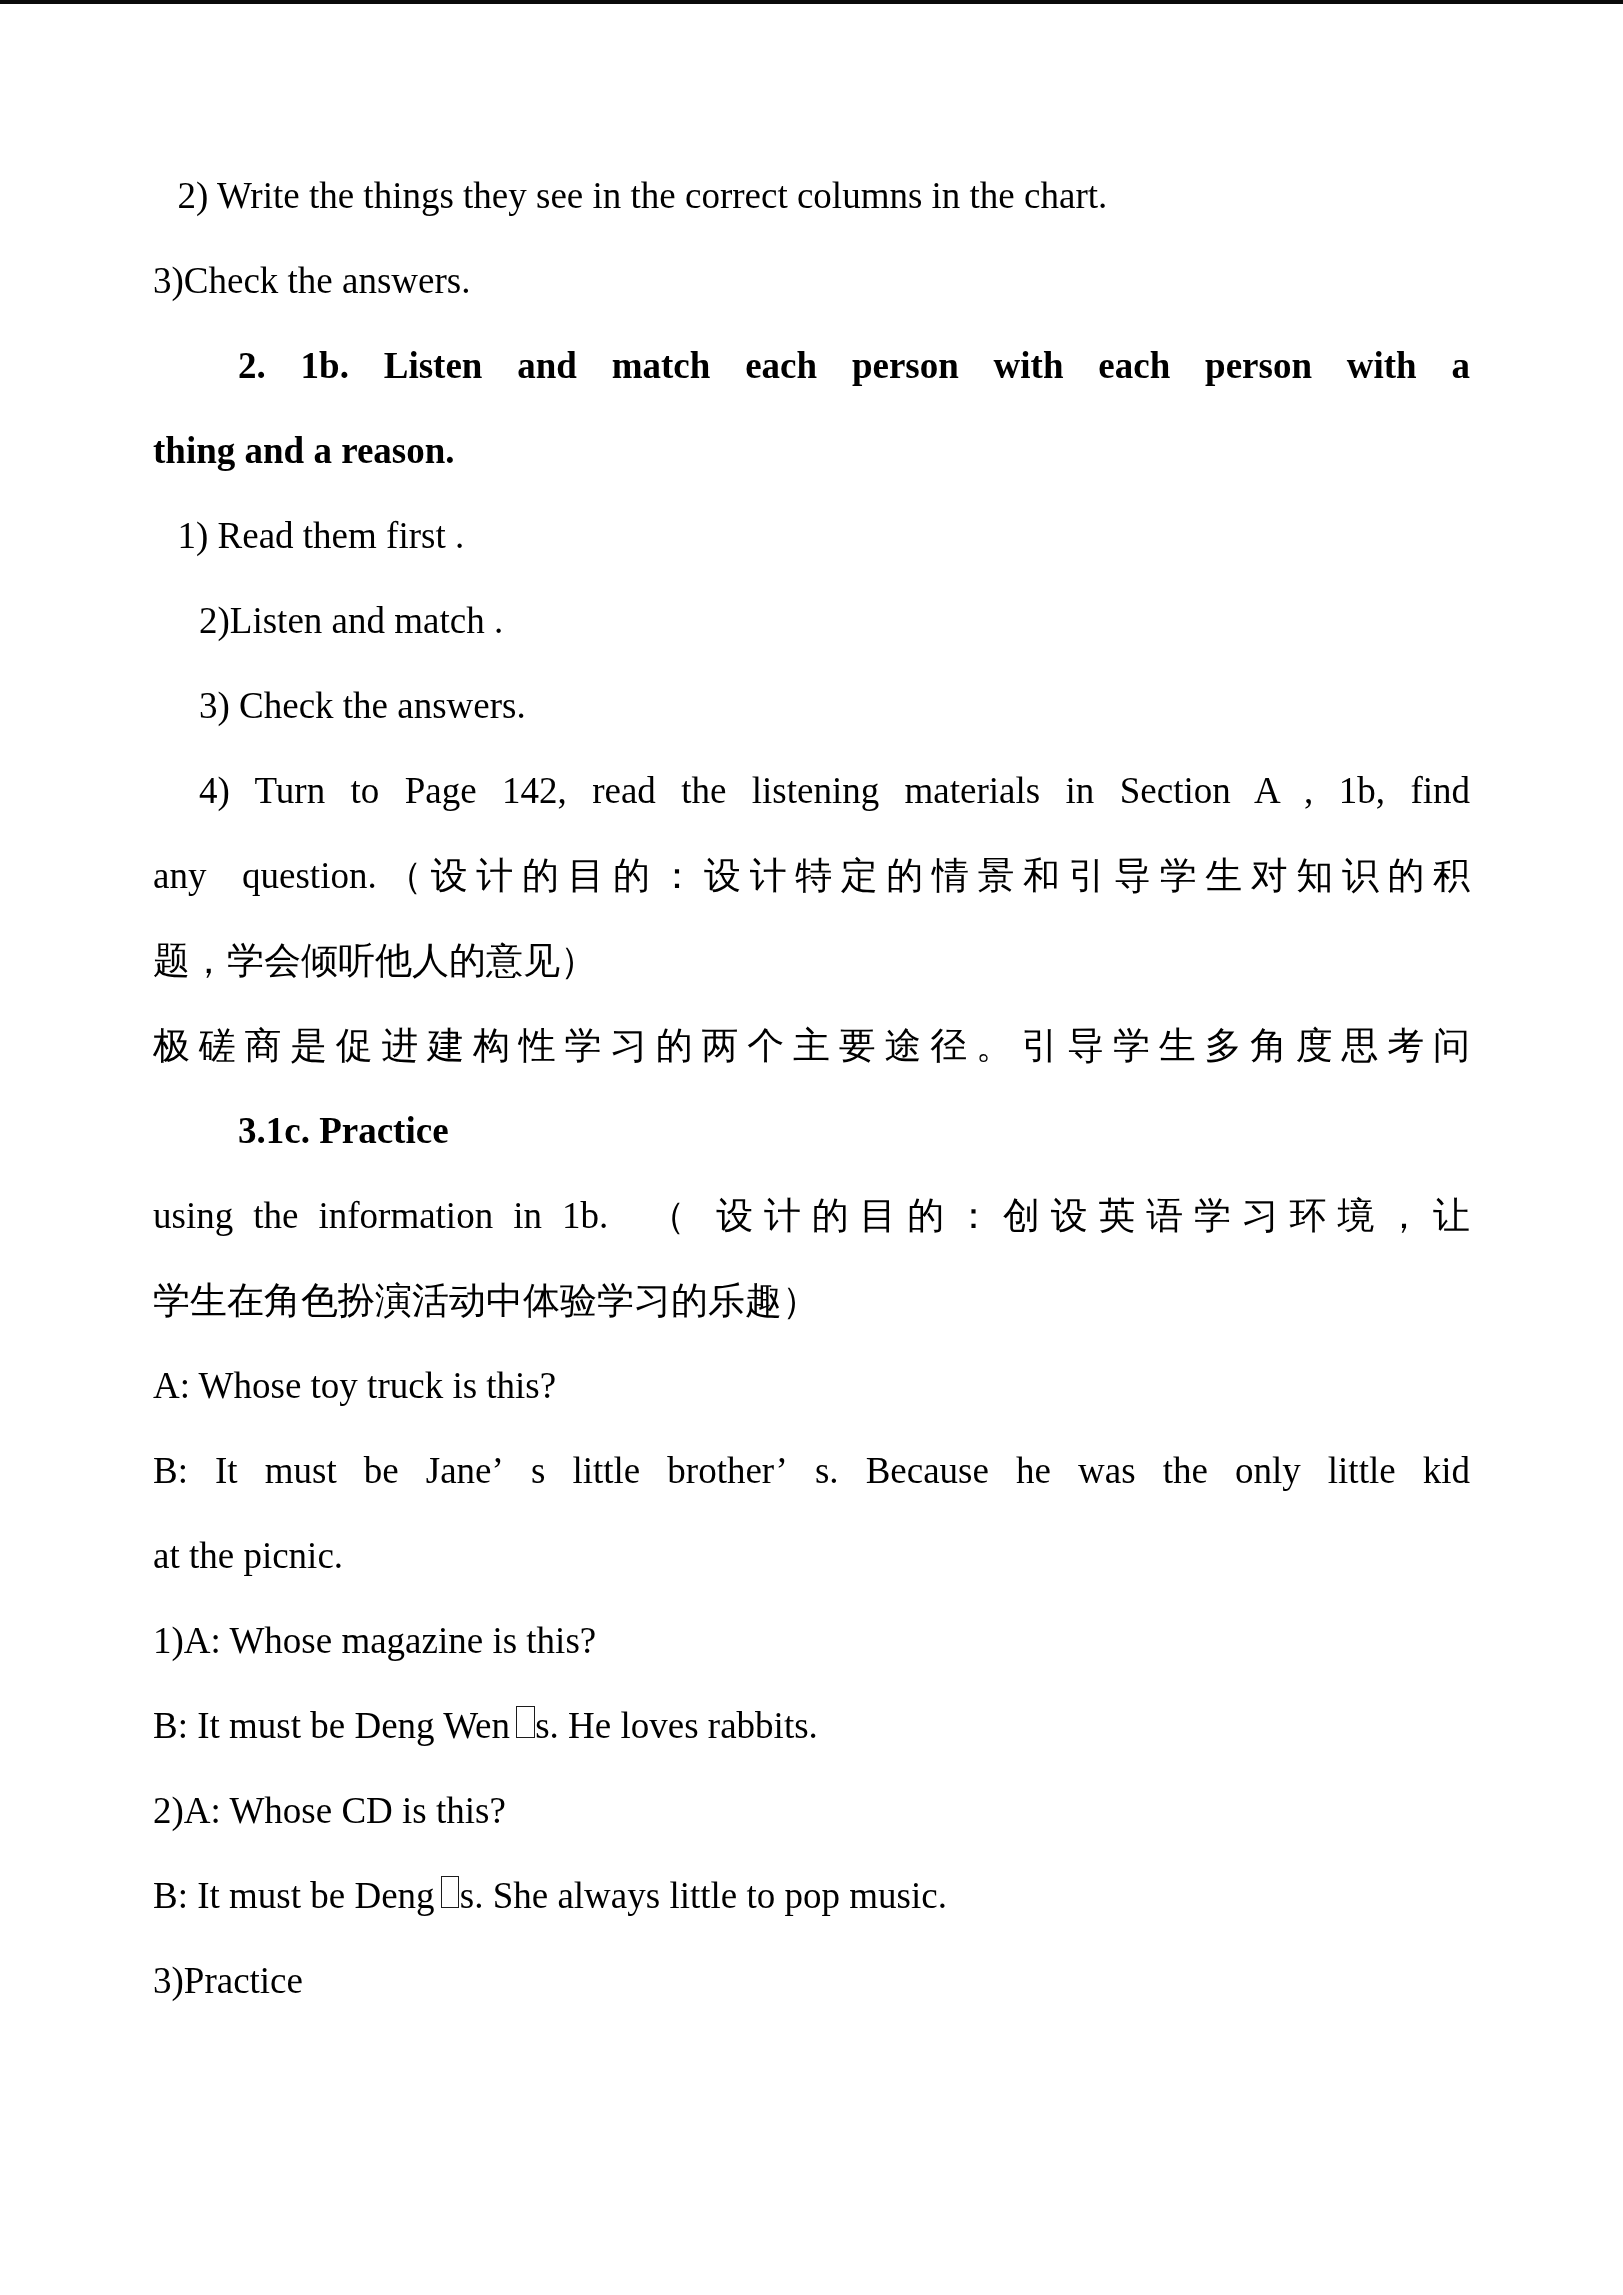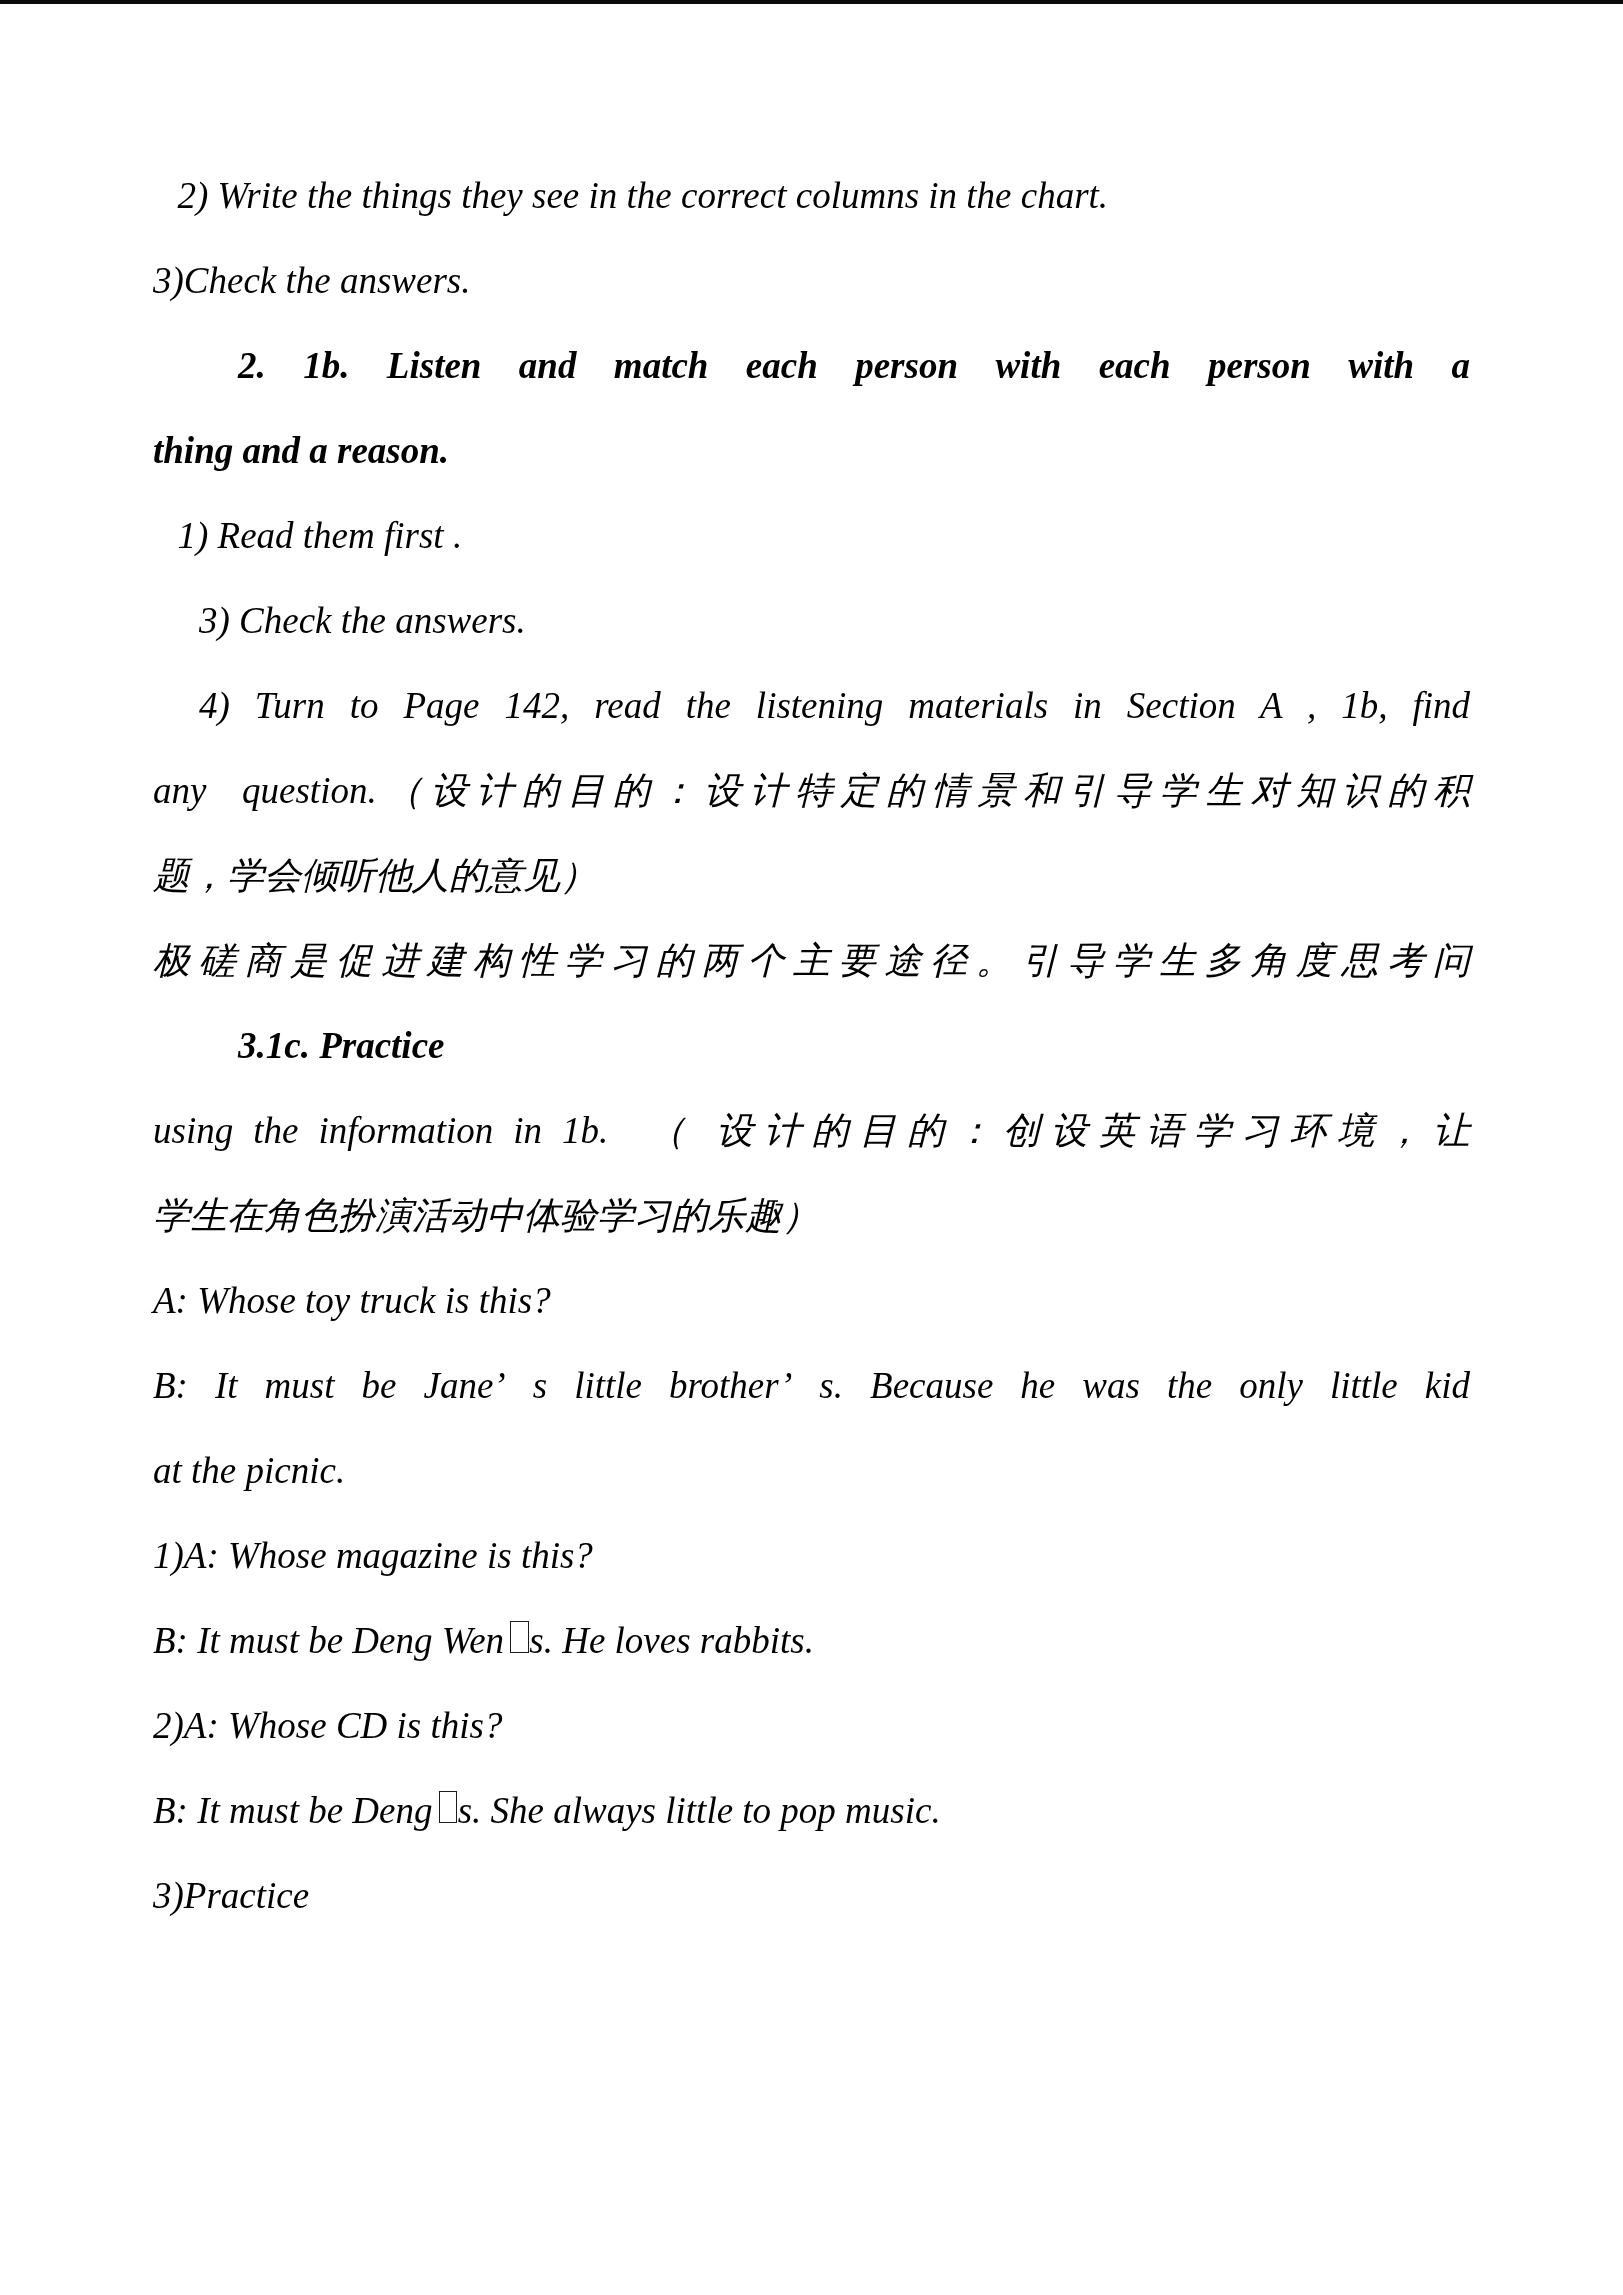--- a/index.html
+++ b/index.html
@@ -8,21 +8,20 @@
     background: #ffffff;
   }
   .page {
     position: relative;
     width: 1623px;
     height: 2295px;
     background: #ffffff;
     overflow: hidden;
     font-family: "Liberation Serif", "DejaVu Serif", serif;
     color: #000000;
-    font-style: italic;
   }
   .top-bar {
     position: absolute;
     top: 0;
     left: 0;
     width: 100%;
     height: 4.1px;
     background: #0a0a0a;
   }
   .content {
@@ -60,20 +59,21 @@
 <body>
 
 <div class="page">
   <div class="top-bar"></div>
   <div class="content">
     <div class="line ind1">2) Write the things they see in the correct columns in the chart.</div>
     <div class="line">3)Check the answers.</div>
     <div class="line ind3 bold jlast">2. 1b. Listen and match each person with each person with a</div>
     <div class="line bold">thing and a reason.</div>
     <div class="line ind1">1) Read them first .</div>
+    <div class="line ind2">2)Listen and match .</div>
     <div class="line ind2">3) Check the answers.</div>
     <div class="line ind2 jlast">4) Turn to Page 142, read the listening materials in Section A , 1b, find</div>
     <div class="line jlast">any &nbsp;question.（设计的目的：设计特定的情景和引导学生对知识的积</div>
     <div class="line">题，学会倾听他人的意见）</div>
     <div class="line jlast">极磋商是促进建构性学习的两个主要途径。引导学生多角度思考问</div>
     <div class="line ind3 bold">3.1c. Practice</div>
     <div class="line jlast">using the information in 1b. &nbsp;（ 设计的目的：创设英语学习环境，让</div>
     <div class="line">学生在角色扮演活动中体验学习的乐趣）</div>
     <div class="line">A: Whose toy truck is this?</div>
     <div class="line jlast">B: It must be Jane’&nbsp;s little brother’&nbsp;s. Because he was the only little kid</div>

